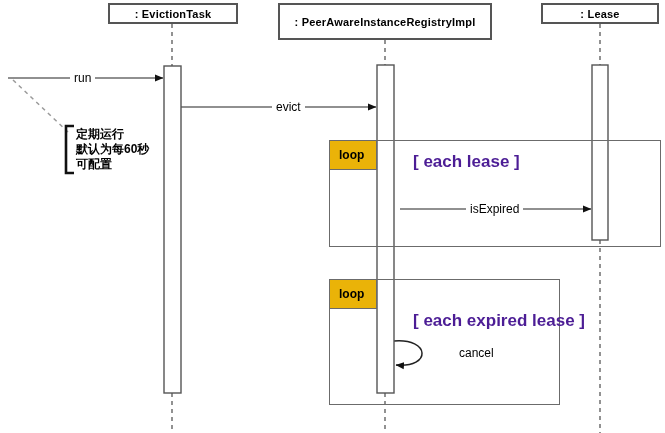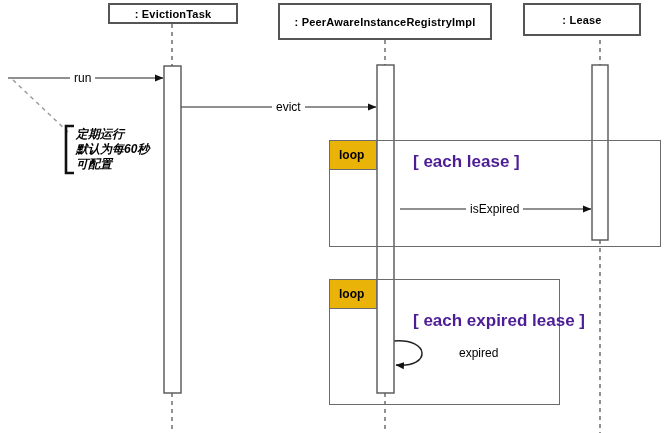--- a/index.html
+++ b/index.html
@@ -71,21 +71,21 @@
     white-space: nowrap;
   }
   .note {
     position: absolute;
     font-size: 12px;
     font-weight: bold;
     line-height: 15px;
     color: #000000;
     white-space: nowrap;
   }
-  .note-line { display: block; font-style: italic; }
+  .note-line { display: block; }
 </style>
 </head>
 <body>
 
 <div id="diagram-root">
 
   <svg class="layer" viewBox="0 0 665 433">
     <defs>
       <marker id="arrow-solid" markerWidth="9" markerHeight="9" refX="8" refY="4.2" orient="auto" markerUnits="userSpaceOnUse">
         <path d="M0,0.6 L8.4,4.2 L0,7.8 z" fill="#111111"></path>
@@ -121,40 +121,40 @@
     <rect x="377" y="65" width="17" height="328" fill="#ffffff" stroke="#555555" stroke-width="1.4"></rect>
     <rect x="592" y="65" width="16" height="175" fill="#ffffff" stroke="#555555" stroke-width="1.4"></rect>
   </svg>
 
   <div class="lifeline-box" style="left:108px; top:3px; width:130px; height:21px;">
     <span>: EvictionTask</span>
   </div>
   <div class="lifeline-box" style="left:278px; top:3px; width:214px; height:37px;">
     <span>: PeerAwareInstanceRegistryImpl</span>
   </div>
-  <div class="lifeline-box" style="left:523px; top:3px; width:118px; height:33px;">
+  <div class="lifeline-box" style="left:541px; top:3px; width:118px; height:21px;">
     <span>: Lease</span>
   </div>
 
   <div class="frag-box" style="left:329px; top:140px; width:332px; height:107px;"></div>
   <div class="frag-tag" style="left:329px; top:140px; width:48px; height:30px;">
     <span>loop</span>
   </div>
   <div class="frag-guard" style="left:413px; top:152px;">[ each lease ]</div>
 
   <div class="frag-box" style="left:329px; top:279px; width:231px; height:126px;"></div>
   <div class="frag-tag" style="left:329px; top:279px; width:48px; height:30px;">
     <span>loop</span>
   </div>
   <div class="frag-guard" style="left:413px; top:311px;">[ each expired lease ]</div>
 
   <div class="msg-label" style="left:70px; top:71px;">run</div>
   <div class="msg-label" style="left:272px; top:100px;">evict</div>
   <div class="msg-label" style="left:455px; top:202px;margin-left:11px;">isExpired</div>
-  <div class="msg-label" style="left:455px; top:346px;">expired</div>
+  <div class="msg-label" style="left:455px; top:346px;">cancel</div>
 
   <div class="note" style="left:76px; top:127px;">
     <span class="note-line">定期运行</span>
     <span class="note-line">默认为每60秒</span>
     <span class="note-line">可配置</span>
   </div>
 
 </div>
 
 </body></html>

